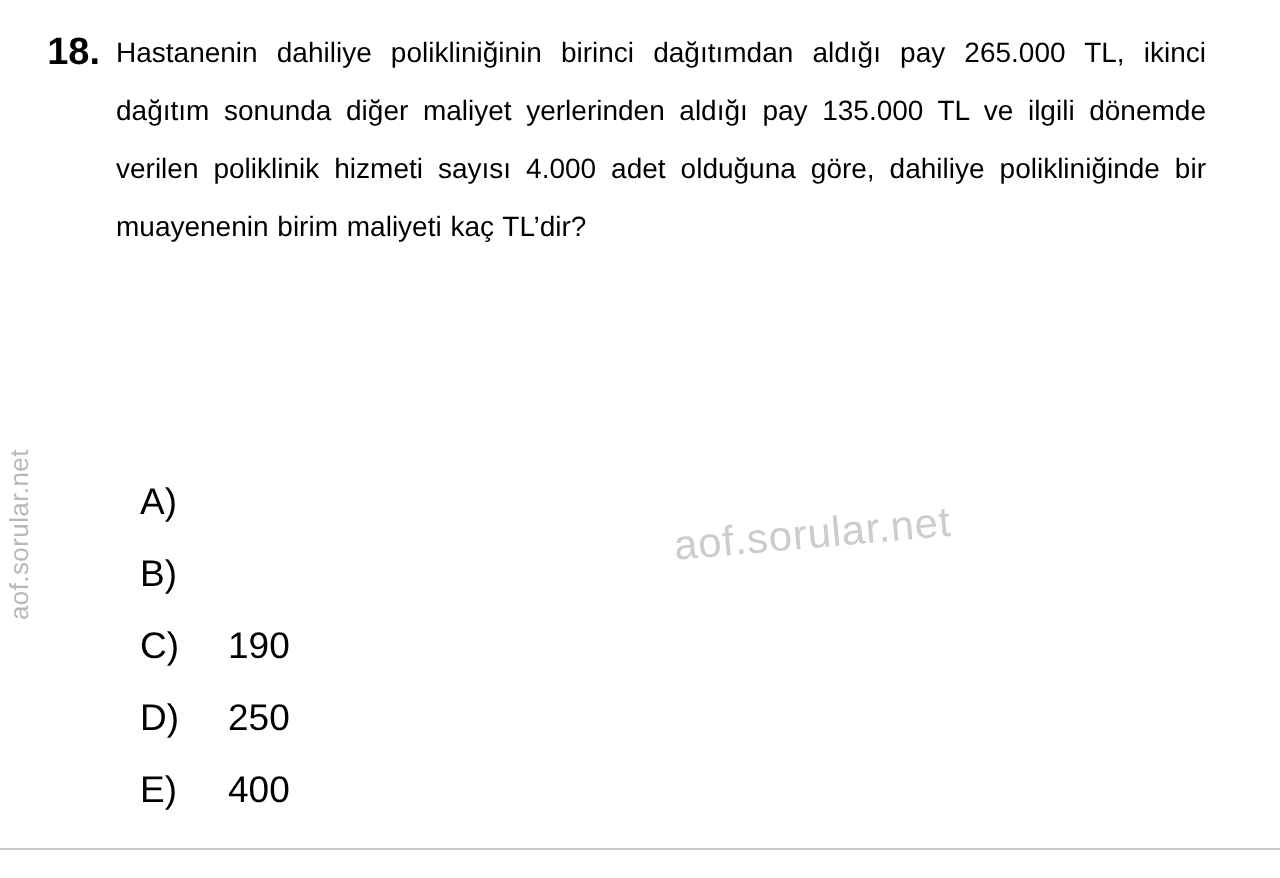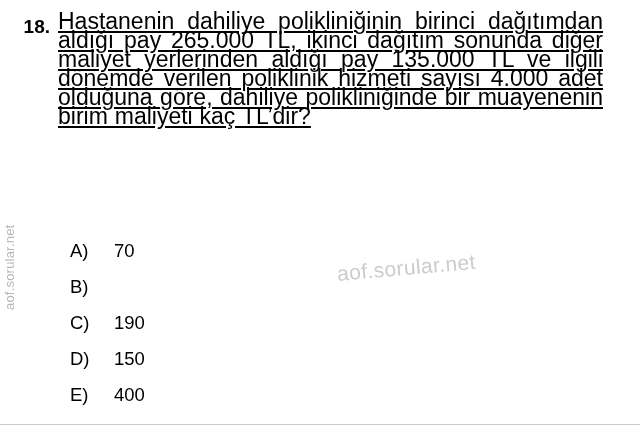--- a/index.html
+++ b/index.html
@@ -67,27 +67,26 @@
     font-weight: bold;
     line-height: 29px;
     width: 38px;
     text-align: right;
     padding-right: 8px;
     box-sizing: border-box;
     flex: 0 0 auto;
   }
 
   .q-text {
-    font-size: 23px;
-    line-height: 19px;
+    font-size: 14px;
+    line-height: 29px;
     text-align: justify;
     width: 545px;
     flex: 0 0 auto;
     word-spacing: 0.5px;
-    text-decoration: underline;
   }
 
   .options {
     position: absolute;
     left: 70px;
     top: 240px;
     width: 420px;
   }
 
   .option {
@@ -125,32 +124,31 @@
   <div class="question-block">
     <div class="q-number">18.</div>
     <div class="q-text">Hastanenin dahiliye polikliniğinin birinci dağıtımdan aldığı pay 265.000 TL, ikinci dağıtım sonunda diğer maliyet yerlerinden aldığı pay 135.000 TL ve ilgili dönemde verilen poliklinik hizmeti sayısı 4.000 adet olduğuna göre, dahiliye polikliniğinde bir muayenenin birim maliyeti kaç TL’dir?</div>
   </div>
 
   <div class="center-watermark">aof.sorular.net</div>
 
   <div class="options">
     <div class="option">
       <span class="option-letter">A)</span>
-      <span class="option-text">70</span>
     </div>
     <div class="option">
       <span class="option-letter">B)</span>
     </div>
     <div class="option">
       <span class="option-letter">C)</span>
       <span class="option-text">190</span>
     </div>
     <div class="option">
       <span class="option-letter">D)</span>
-      <span class="option-text">150</span>
+      <span class="option-text">250</span>
     </div>
     <div class="option">
       <span class="option-letter">E)</span>
       <span class="option-text">400</span>
     </div>
   </div>
 
   <div class="bottom-rule"></div>
 </div>
 

